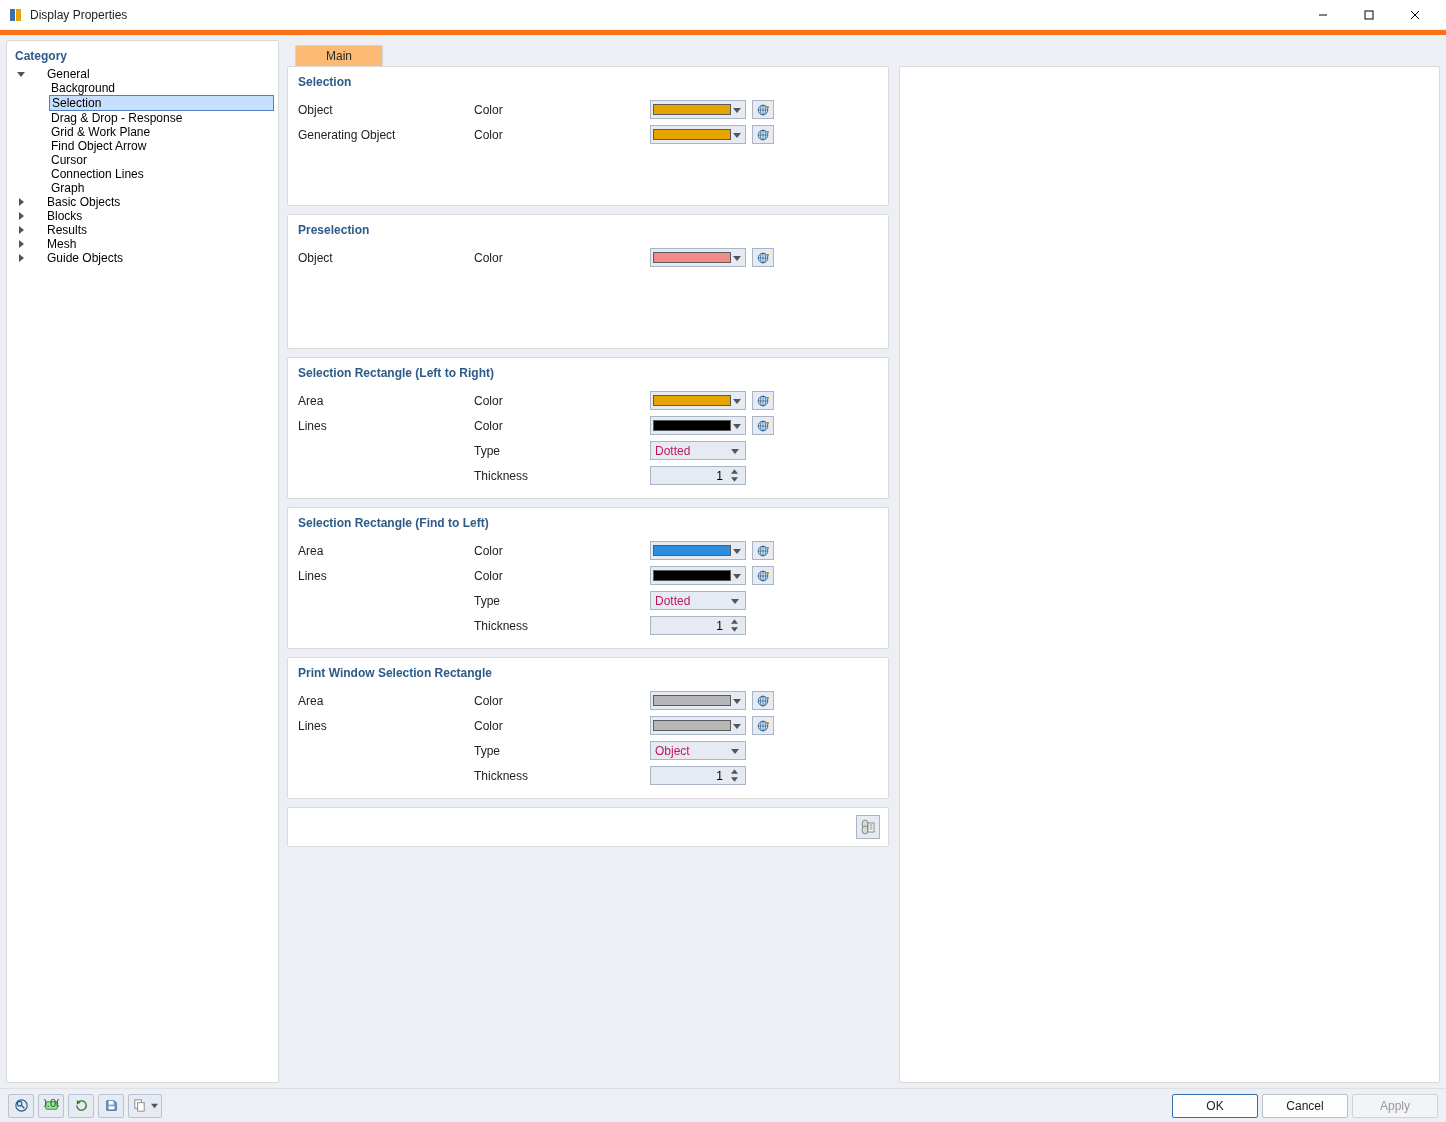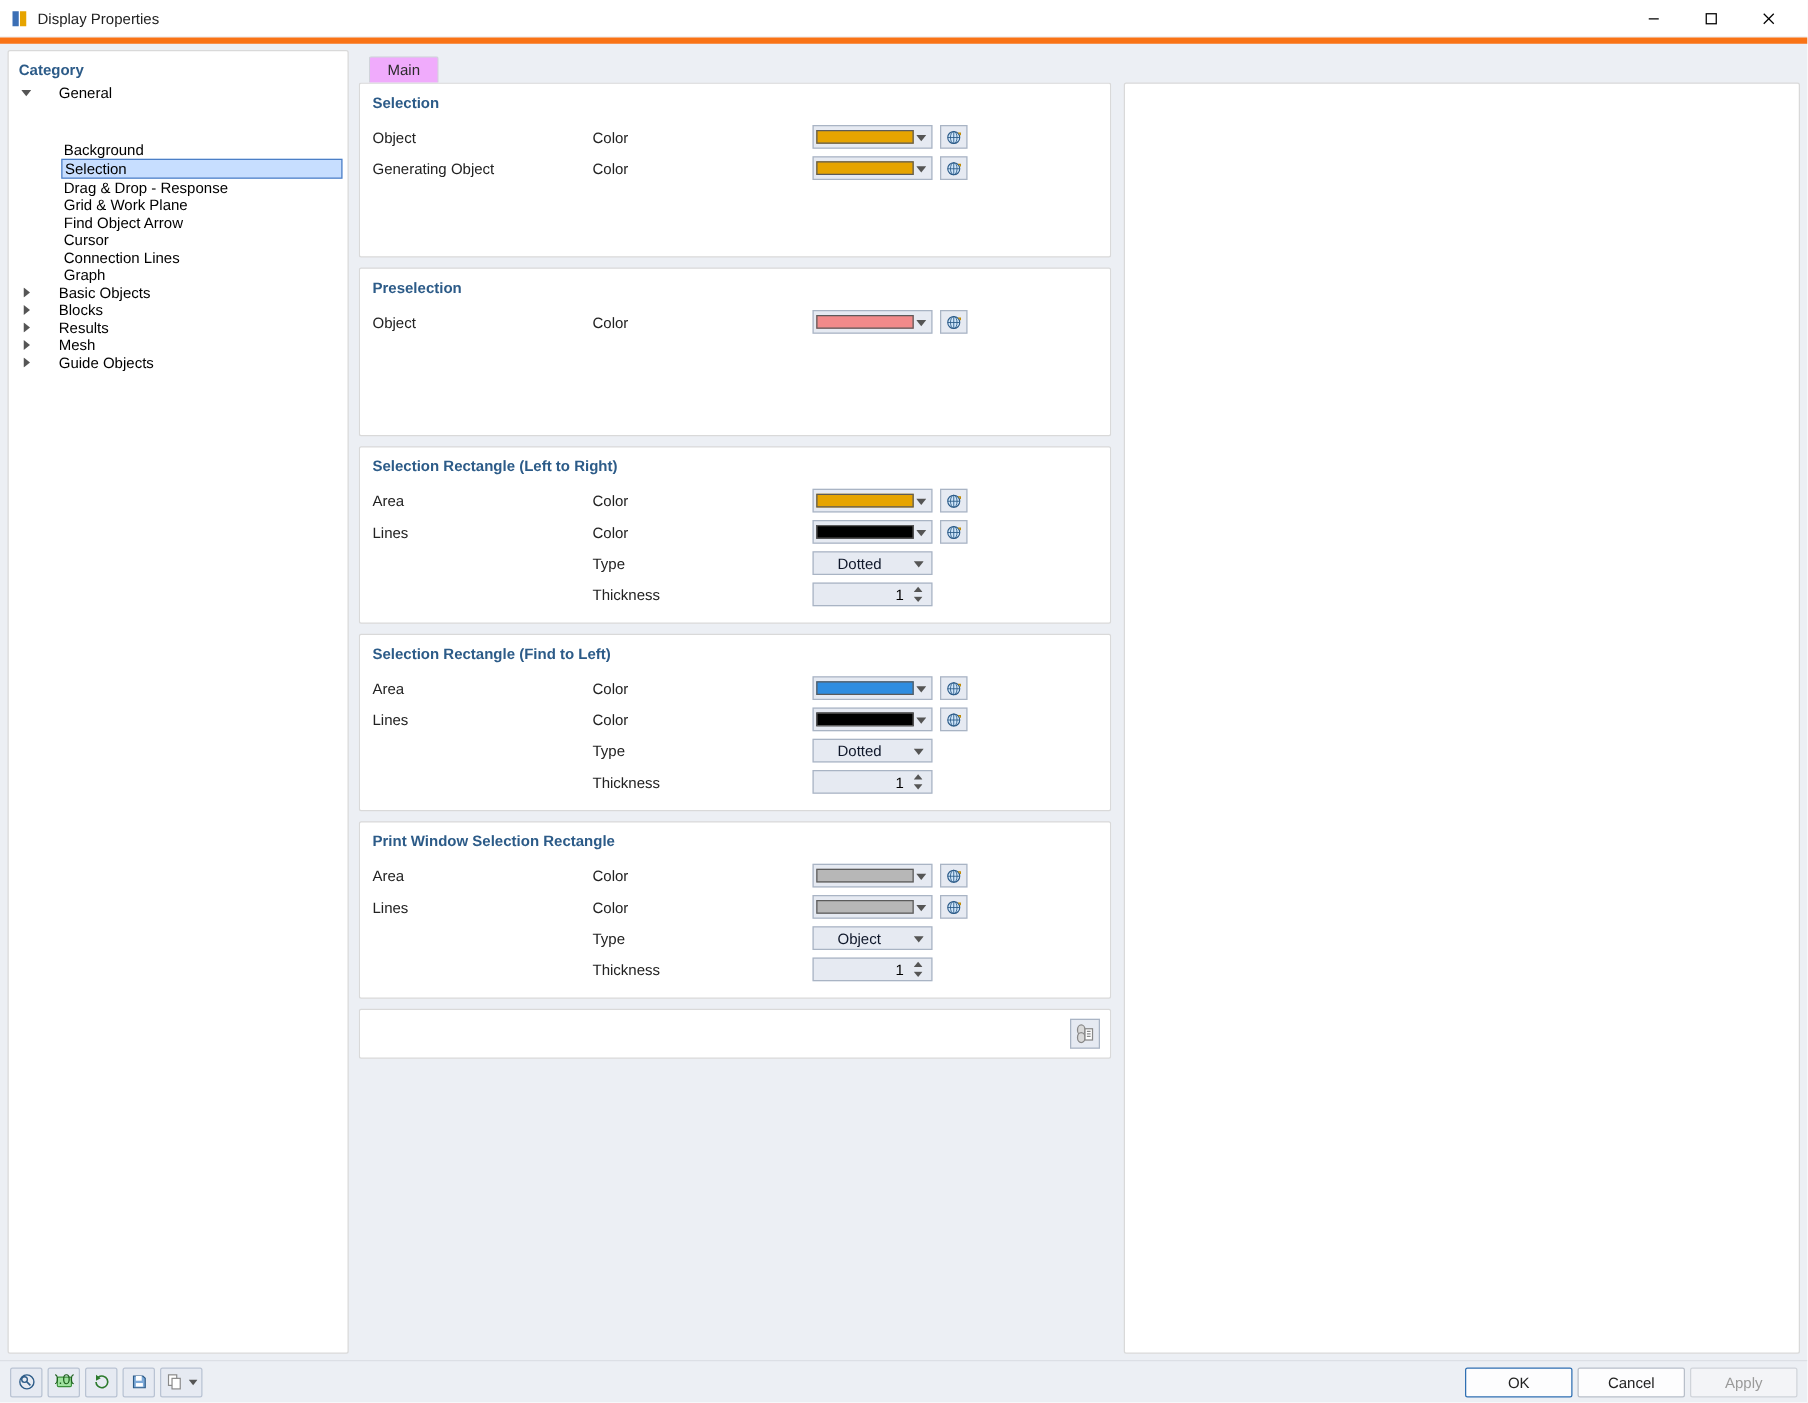--- a/index.html
+++ b/index.html
@@ -20,30 +20,30 @@
   .left-panel { width:273px; background:#fff; border:1px solid #d9d9d9; border-radius:2px; padding:6px 4px 4px 6px; overflow:auto; }
   .right-pane { flex:1; display:flex; flex-direction:column; }
 
   .category-header { color:#2c5b88; font-weight:600; padding:2px 2px 4px 2px; }
 
   .tree { }
   .caret { width:12px; height:12px; display:inline-flex; align-items:center; justify-content:center; color:#555; }
   .caret svg { width:8px; height:8px; fill:#555; }
   .caret.closed svg { transform: rotate(-90deg); }
   .tree-label { padding:0 2px; }
-  .tree-children { margin-left: 36px; margin-top: 32px; }
+  .tree-children { margin-left: 36px; }
   .tree-child { padding:0px 2px; margin:0px 0; cursor:default; }
   .tree-child.selected { background:#c7deff; border:1px solid #4c7fc6; padding:0px 2px; }
   .top-item { display:flex; align-items:center; gap:20px; padding:0 0 0 0; }
   .top-item .caret{ margin-left:2px;}
   .top-item .tree-label{ padding-left:0;}
 
   
   .tabs-row { height:26px; display:flex; align-items:flex-end; padding-left:8px; }
-  .tab { background:#f0abfc; border:1px solid #d0d4da; border-bottom:none; padding:3px 14px; border-radius:2px 2px 0 0; color:#2b2b2b; }
+  .tab { background:#fdba74; border:1px solid #d0d4da; border-bottom:none; padding:3px 30px; border-radius:2px 2px 0 0; color:#2b2b2b; }
   .content-row { flex:1; display:flex; gap:10px; }
 
   .settings-col { width:602px; display:flex; flex-direction:column; gap:8px; overflow:auto; }
   .preview-col { flex:1; background:#fff; border:1px solid #d9d9d9; border-radius:2px; }
 
   .group { background:#fff; border:1px solid #d9d9d9; border-radius:2px; padding-bottom:10px; }
   .group h3 { margin:0; padding:8px 10px 8px 10px; color:#2c5b88; font-weight:600; font-size:12px; }
   .row { display:flex; align-items:center; padding:3px 10px; gap:8px; }
   .col-name { width:168px; color:#222; }
   .col-prop { width:168px; color:#222; }
@@ -51,21 +51,21 @@
 
   .color-picker { width:96px; height:19px; border:1px solid #a9b4c4; background:#e6eaf2; display:flex; align-items:center; padding:2px; gap:0; }
   .color-swatch { flex:1; height:11px; border:1px solid #5b5b5b; }
   .dd-arrow { width:12px; display:flex; align-items:center; justify-content:center; }
   .dd-arrow svg{ width:8px; height:8px; fill:#555; }
 
   .globe-btn { width:22px; height:19px; border:1px solid #a9b4c4; background:#e6eaf2; display:flex; align-items:center; justify-content:center; }
   .globe-btn svg{ width:14px; height:14px; }
 
   .combo { width:96px; height:19px; border:1px solid #a9b4c4; background:#e6eaf2; display:flex; align-items:center; padding:2px 4px; justify-content:space-between; }
-  .combo span{ color:#0f172a;margin-left:15px; }
+  .combo span{ color:#be185d; }
 
   .spinner { width:96px; height:19px; border:1px solid #a9b4c4; background:#e6eaf2; display:flex; align-items:center; }
   .spinner input { border:none; background:transparent; width:76px; text-align:right; padding:0 4px; outline:none; }
   .updown { width:14px; display:flex; flex-direction:column; }
   .updown div { height:8px; display:flex; align-items:center; justify-content:center; }
   .updown svg { width:7px; height:5px; fill:#555; }
 
   .clipboard-row { background:#fff; border:1px solid #d9d9d9; border-radius:2px; height:40px; display:flex; align-items:center; justify-content:flex-end; padding:0 8px; }
   .clip-btn { width:24px; height:24px; border:1px solid #a9b4c4; background:#e6eaf2; display:flex; align-items:center; justify-content:center; }
   .clip-btn svg{ width:16px; height:16px; }

